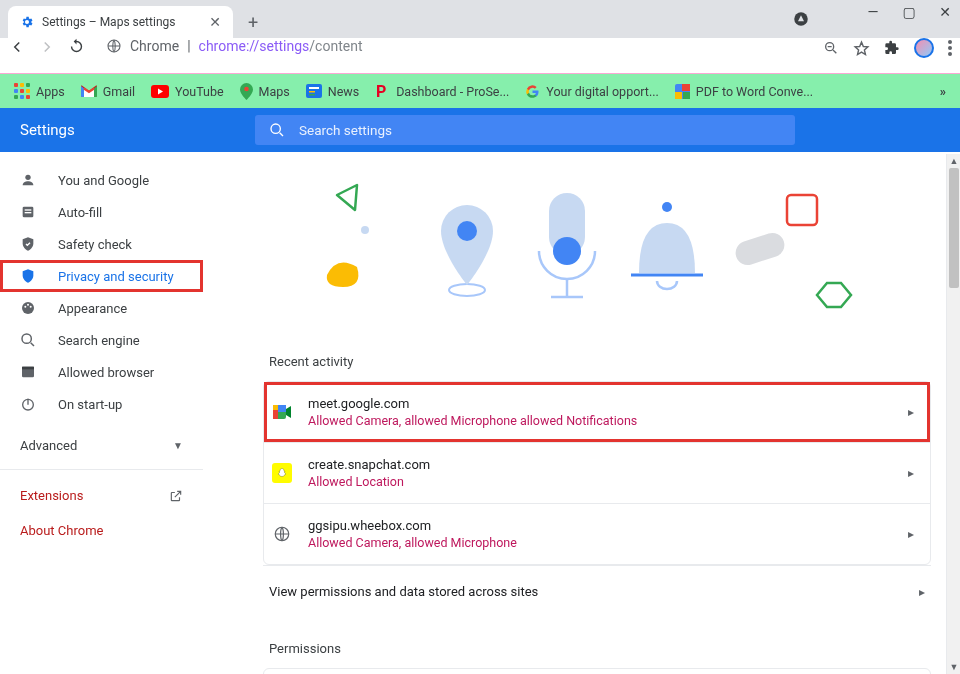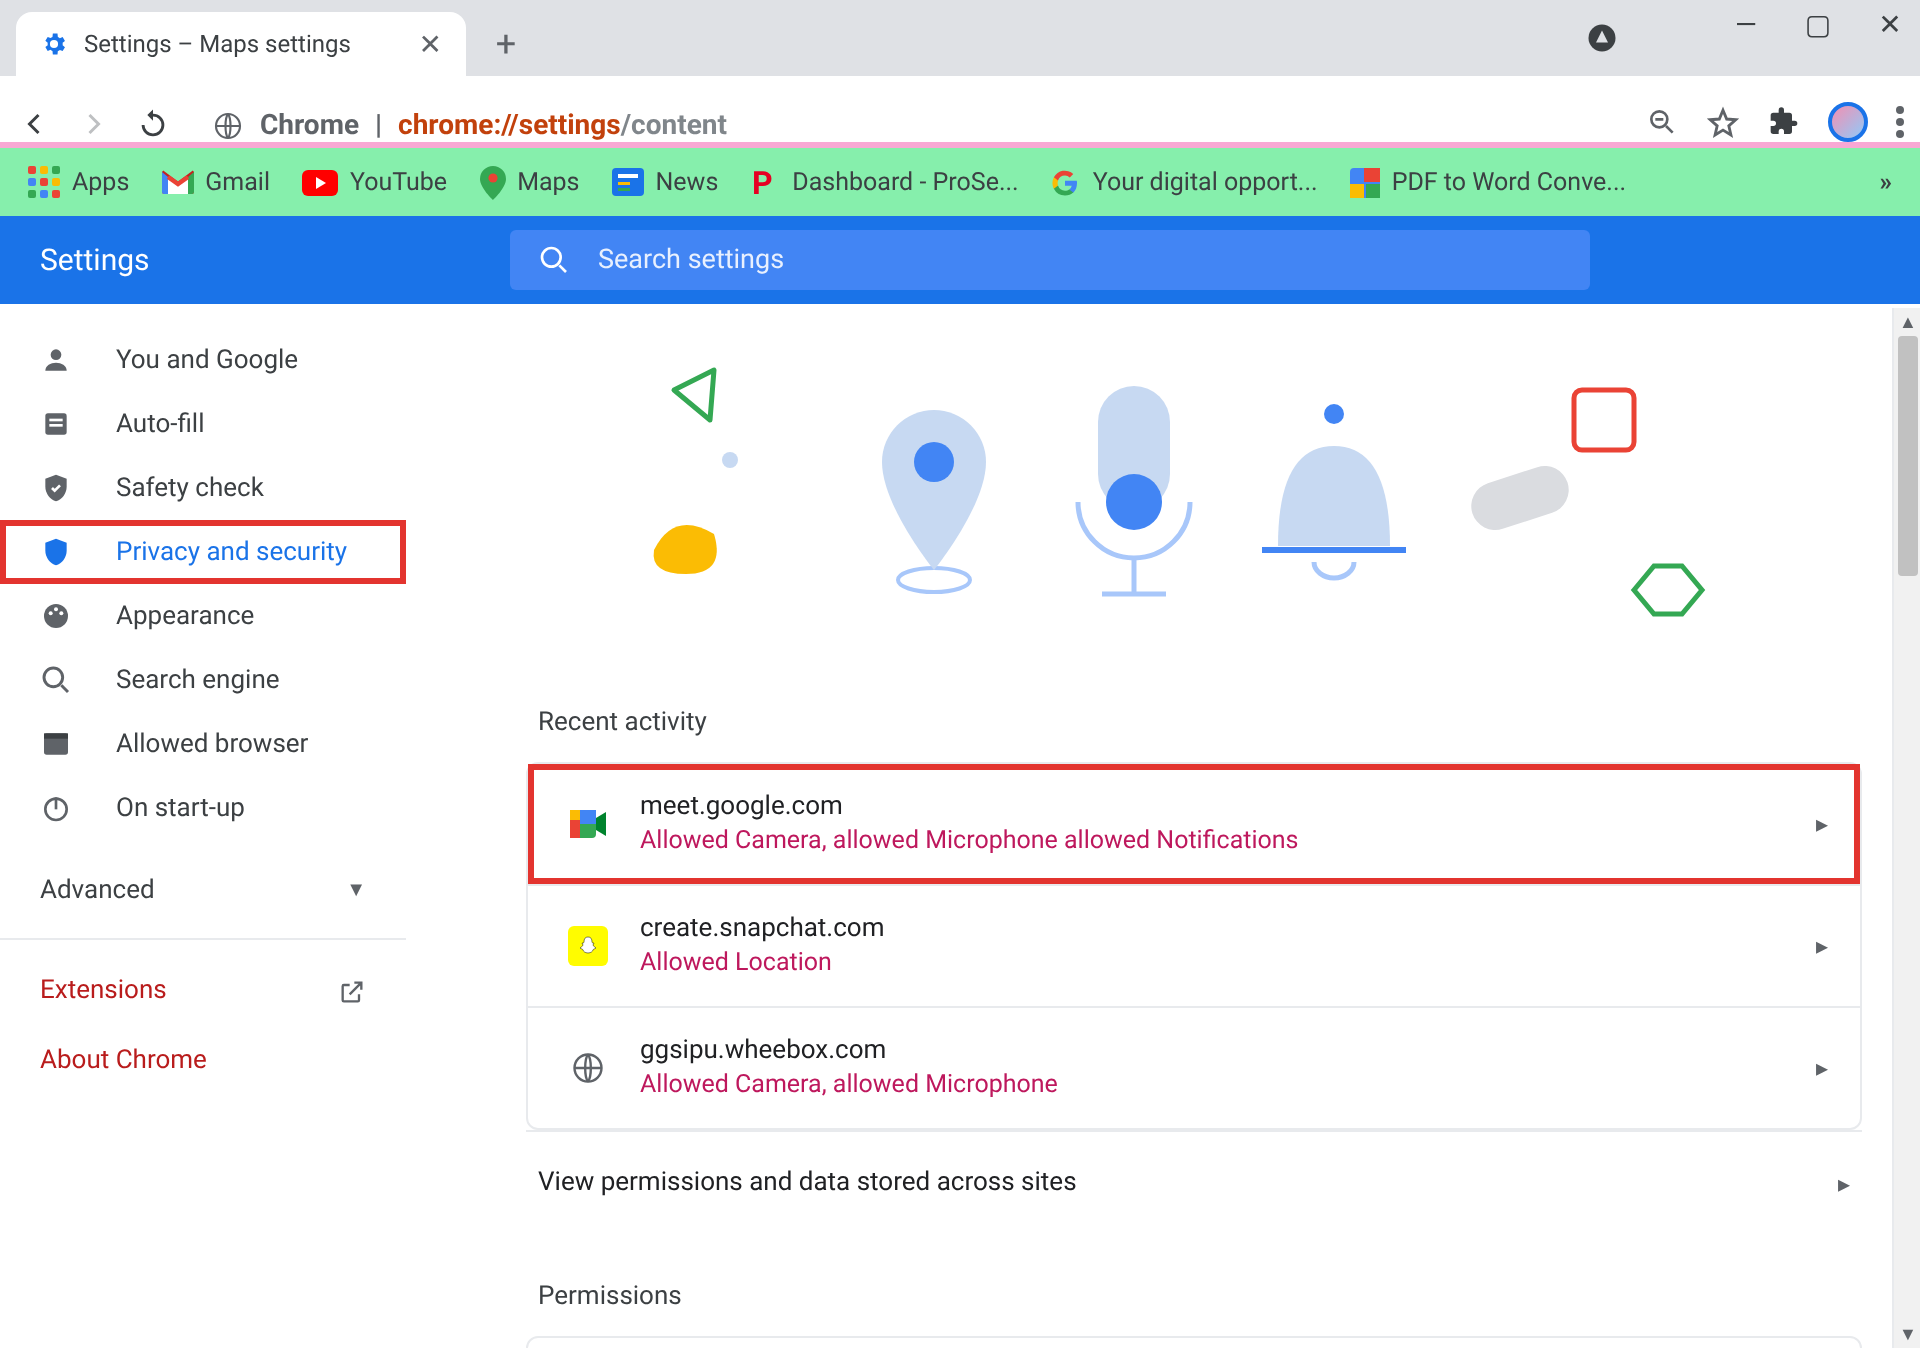--- a/index.html
+++ b/index.html
@@ -4,26 +4,26 @@
 <style>
   * { margin: 0; padding: 0; box-sizing: border-box; font-family: "Segoe UI", Roboto, Arial, sans-serif; }
   body { width: 960px; height: 674px; overflow: hidden; background: #fff; color: #202124; }
   .titlebar { height: 38px; background: #dfe1e5; display: flex; align-items: flex-end; position: relative; }
   .tab { background: #fff; height: 32px; margin-left: 8px; border-radius: 8px 8px 0 0; display: flex; align-items: center; padding: 0 12px; gap: 8px; font-size: 12px; color: #3c4043; width: 225px; }
   .tab .close { margin-left: auto; font-size: 14px; color: #5f6368; }
   .newtab { width: 28px; height: 28px; display: flex; align-items: center; justify-content: center; font-size: 18px; color: #5f6368; margin-left: 6px; margin-bottom: 2px; }
   .wcontrols { position: absolute; right: 6px; top: 4px; display: flex; gap: 18px; align-items: center; }
   .wcontrols span { width: 18px; text-align: center; font-size: 14px; color: #3c4043; }
   .incognito { position: absolute; right: 150px; top: 10px; }
-  .addrbar { height: 36px; background: #fff; display: flex; align-items: flex-end; padding: 0 8px; gap: 10px; border-bottom: 3px solid #f9a8d4; font-weight: bold; }
+  .addrbar { height: 36px; background: #fff; display: flex; align-items: flex-start; padding: 0 8px; gap: 10px; border-bottom: 1px solid #f9a8d4; }
   .nav-icon { color: #5f6368; width: 20px; text-align: center; }
   .omnibox { flex: 0 0 auto; display: flex; align-items: center; gap: 8px; font-size: 14px; color: #202124; padding: 0 8px; }
   .omni-globe { color: #5f6368; }
   .omnibox .secure { color: #5f6368; }
-  .omnibox .url-prefix { color: #c2410c; }
+  .omnibox .url-prefix { color: #8b5cf6; }
   .omnibox .url-suffix { color: #80868b; }
   .addr-spacer { flex: 1; }
   .addr-right { display: flex; align-items: center; gap: 14px; color: #5f6368; }
   .avatar { width: 20px; height: 20px; border-radius: 50%; background: linear-gradient(135deg,#f48fb1,#90caf9); border: 2px solid #1a73e8; }
   .bookmarks { height: 34px; background: #86efac; display: flex; align-items: center; padding: 0 14px; gap: 16px; font-size: 12.5px; color: #3c4043; }
   .bk { display: flex; align-items: center; gap: 6px; white-space: nowrap; }
   .bk-chevron { margin-left: auto; color: #3c4043; font-weight: bold; }
   .apps-grid { width:16px; height:16px; display:grid; grid-template-columns:repeat(3,4px); grid-template-rows:repeat(3,4px); gap:2px; }
   .apps-grid span { width:4px; height:4px; border-radius:1px; }
   .app-header { height: 44px; background: #1a73e8; display: flex; align-items: center; color: #fff; }
@@ -40,21 +40,21 @@
   .side-group { padding: 18px 20px 8px 20px; display: flex; justify-content: space-between; align-items: center; color: #3c4043; font-size: 13px; }
   .side-divider { height: 1px; background: #e8eaed; margin: 8px 0; }
   .side-link { padding: 10px 20px; display: flex; justify-content: space-between; align-items: center; font-size: 13px; color: #b91c1c; }
   .highlight-red { outline: 3px solid #e3342f; outline-offset: -3px; }
   .content-col { width: 54px; background: #fff; }
   .content { flex: 1; background: #fff; overflow: hidden; position: relative; }
   .canvas-strip { width: 680px; margin-left: 0; }
   .hero { height: 186px; display: flex; align-items: center; justify-content: center; gap: 36px; padding: 0 30px; }
   .section-title { font-size: 13px; color: #3c4043; padding: 16px 6px 12px 6px; }
   .card { border: 1px solid #e8eaed; border-radius: 6px; }
-  .row { display: flex; align-items: center; padding: 14px 20px; min-height: 54px; position: relative; }
+  .row { display: flex; align-items: center; padding: 14px 8px; min-height: 54px; position: relative; }
   .row + .row { border-top: 1px solid #e8eaed; }
   .row .ricon { width: 20px; height: 20px; margin-right: 16px; display:flex; align-items:center; justify-content:center; border-radius:3px; }
   .row .texts .t1 { font-size: 13px; color: #202124; }
   .row .texts .t2 { font-size: 12.5px; color: #be185d; margin-top: 2px; }
   .row .chev { position: absolute; right: 16px; color: #5f6368; font-size: 12px; }
   .link-row { font-size: 13px; color: #202124; padding: 18px 6px; display:flex; justify-content:space-between; align-items:center; border-top:1px solid #e8eaed; }
   .scrollbar { position: absolute; right: 0; top: 154px; width: 14px; height: calc(674px - 154px); background: #f1f1f1; border-left:1px solid #e8eaed; }
   .scroll-thumb { position:absolute; left:2px; top:2px; width:10px; height:120px; background:#c1c1c1; border-radius:2px; }
   .scroll-arrow { position:absolute; left:0; width:14px; height:14px; display:flex; align-items:center; justify-content:center; font-size:9px; color:#5f6368; }
   svg { display:block; }

